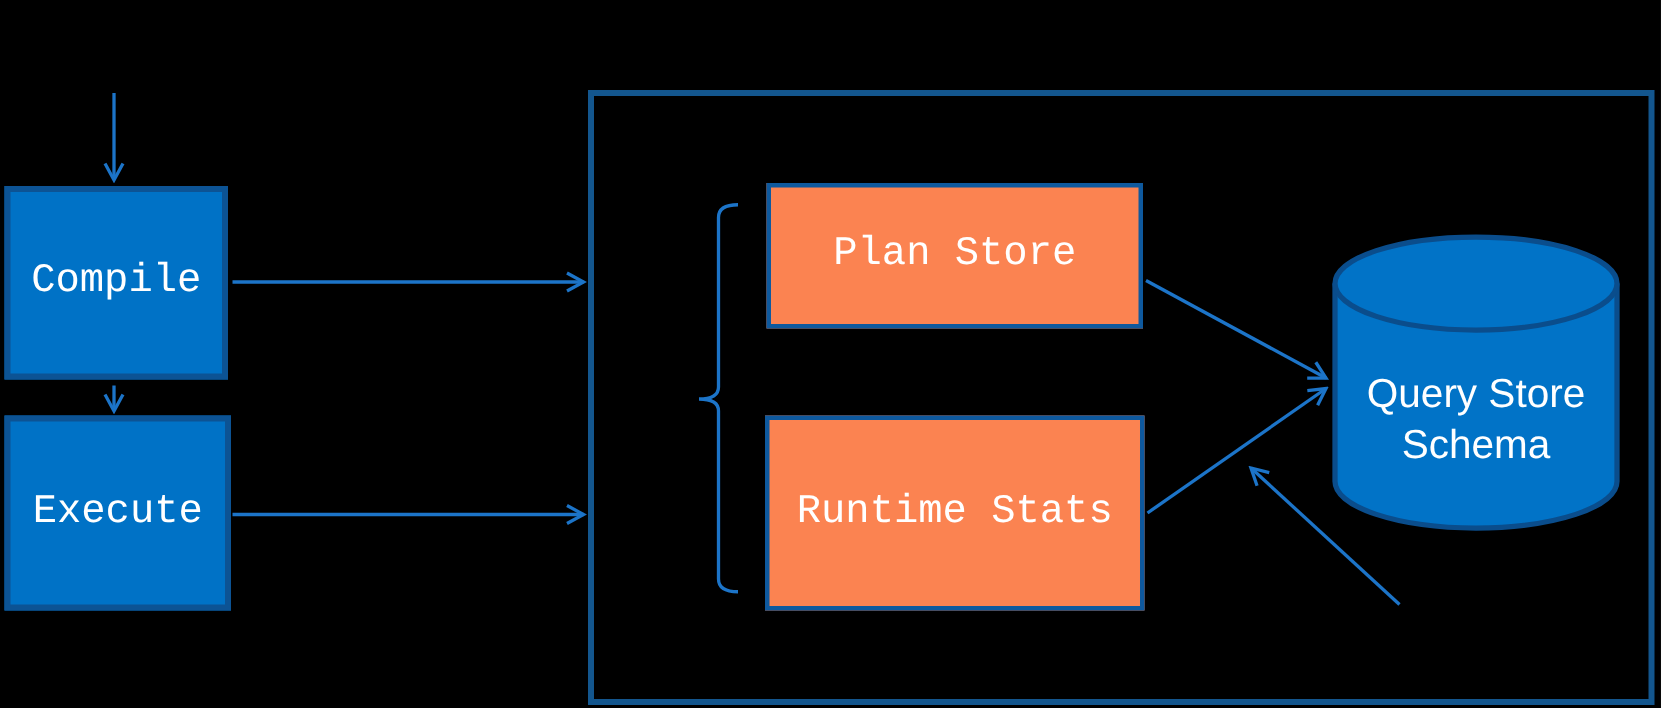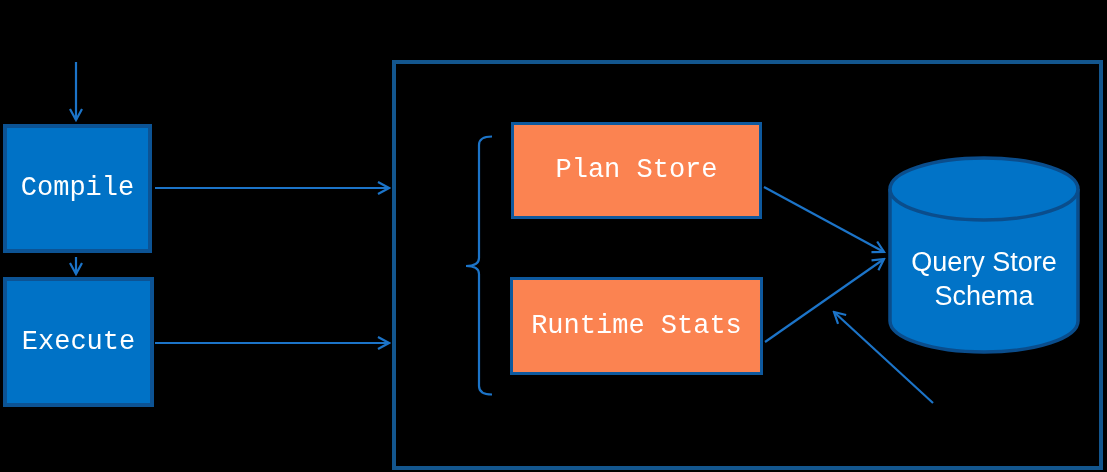--- a/index.html
+++ b/index.html
@@ -65,21 +65,21 @@
     background: var(--box_fill);
     border: 4px solid var(--box_border);
   }
   .node.orange {
     background: var(--orange_fill);
     border: 3.5px solid var(--orange_border);
   }
   .node-compile  { left: 3px;   top: 124px; width: 149px; height: 129px; }
   .node-execute  { left: 3px;   top: 277px; width: 151px; height: 130px; }
   .node-plan     { left: 511px; top: 122px; width: 251px; height: 97px; }
-  .node-runtime  { left: 510px; top: 277px; width: 253px; height: 98px; }
+  .node-runtime  { left: 510px; top: 277px; width: 253px; height: 130px; }
   .cyl-label {
     position: absolute;
     left: 890px; top: 232px;
     width: 188px;
     color: var(--text);
     font-size: 27px;
     line-height: 34px;
     text-align: center;
     margin-top: 13px;
   }

